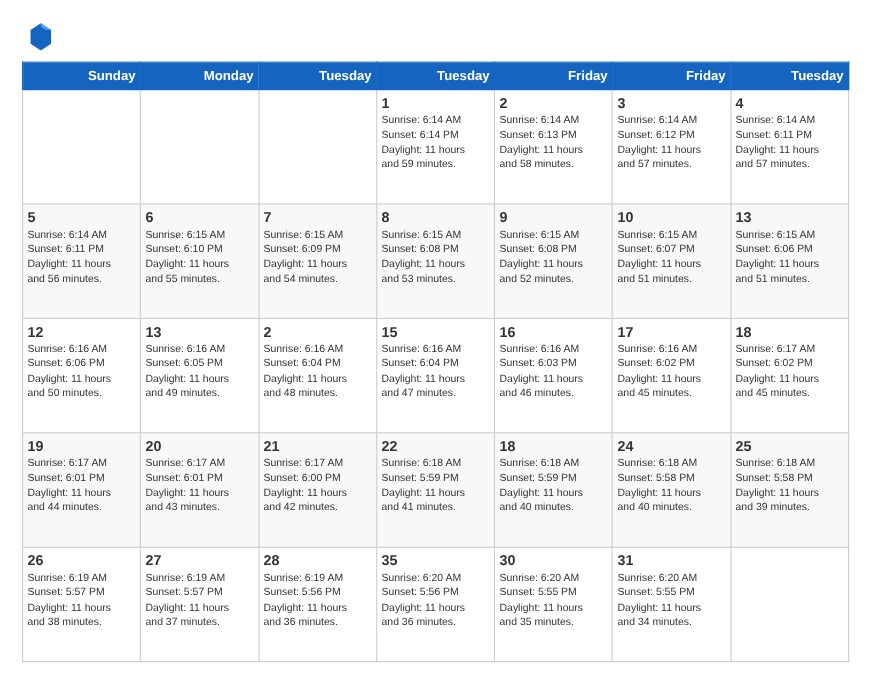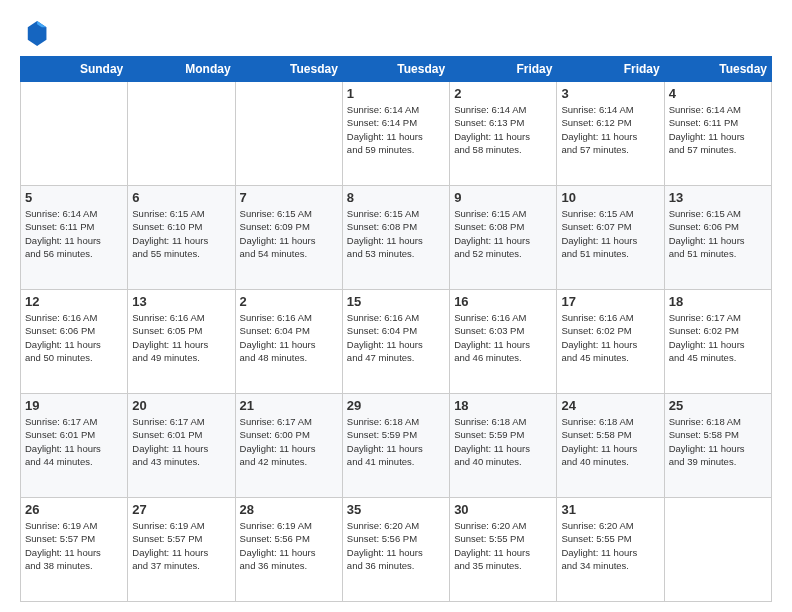--- a/index.html
+++ b/index.html
@@ -288,21 +288,21 @@
 and 43 minutes.</div>
           </td>
           <td>
             <span class="day-number">21</span>
             <div class="day-info" style="white-space: pre-line;">Sunrise: 6:17 AM
 Sunset: 6:00 PM
 Daylight: 11 hours
 and 42 minutes.</div>
           </td>
           <td>
-            <span class="day-number">29</span>
+            <span class="day-number">22</span>
             <div class="day-info" style="white-space: pre-line;">Sunrise: 6:18 AM
 Sunset: 5:59 PM
 Daylight: 11 hours
 and 41 minutes.</div>
           </td>
           <td>
             <span class="day-number">18</span>
             <div class="day-info" style="white-space: pre-line;">Sunrise: 6:18 AM
 Sunset: 5:59 PM
 Daylight: 11 hours

